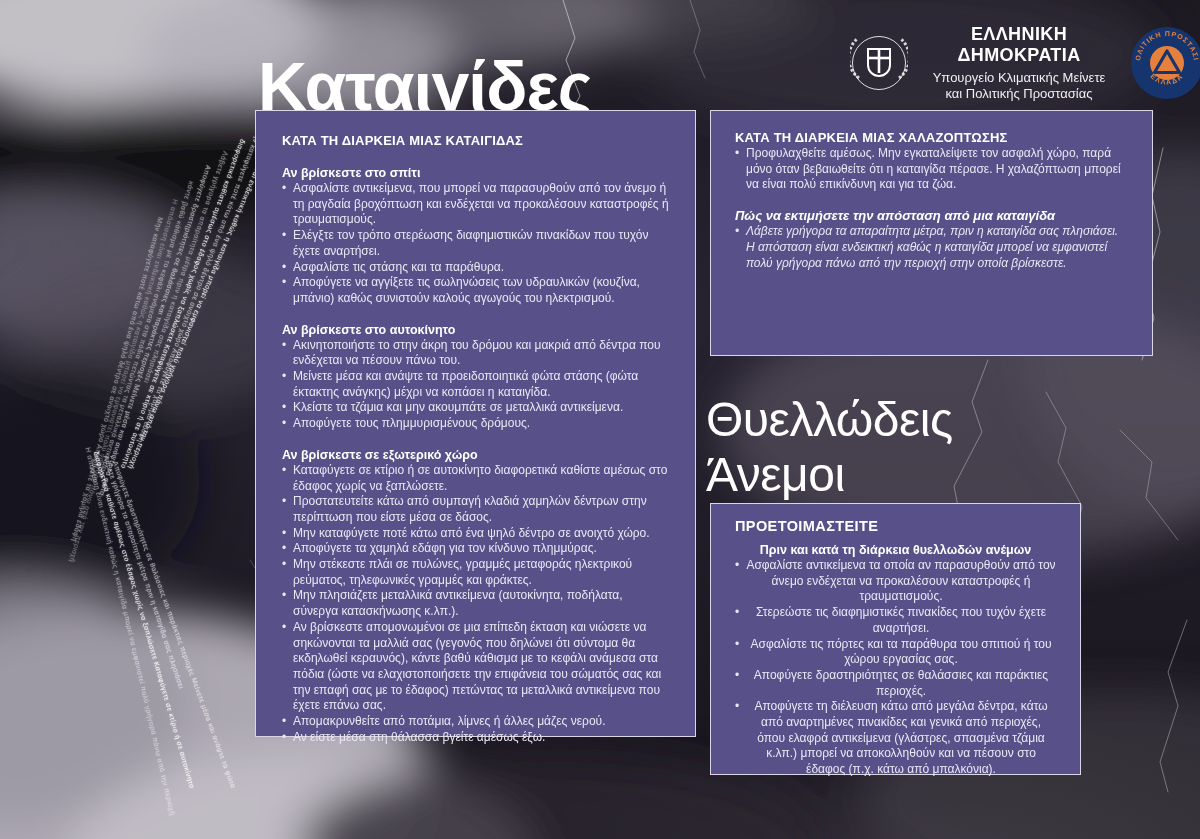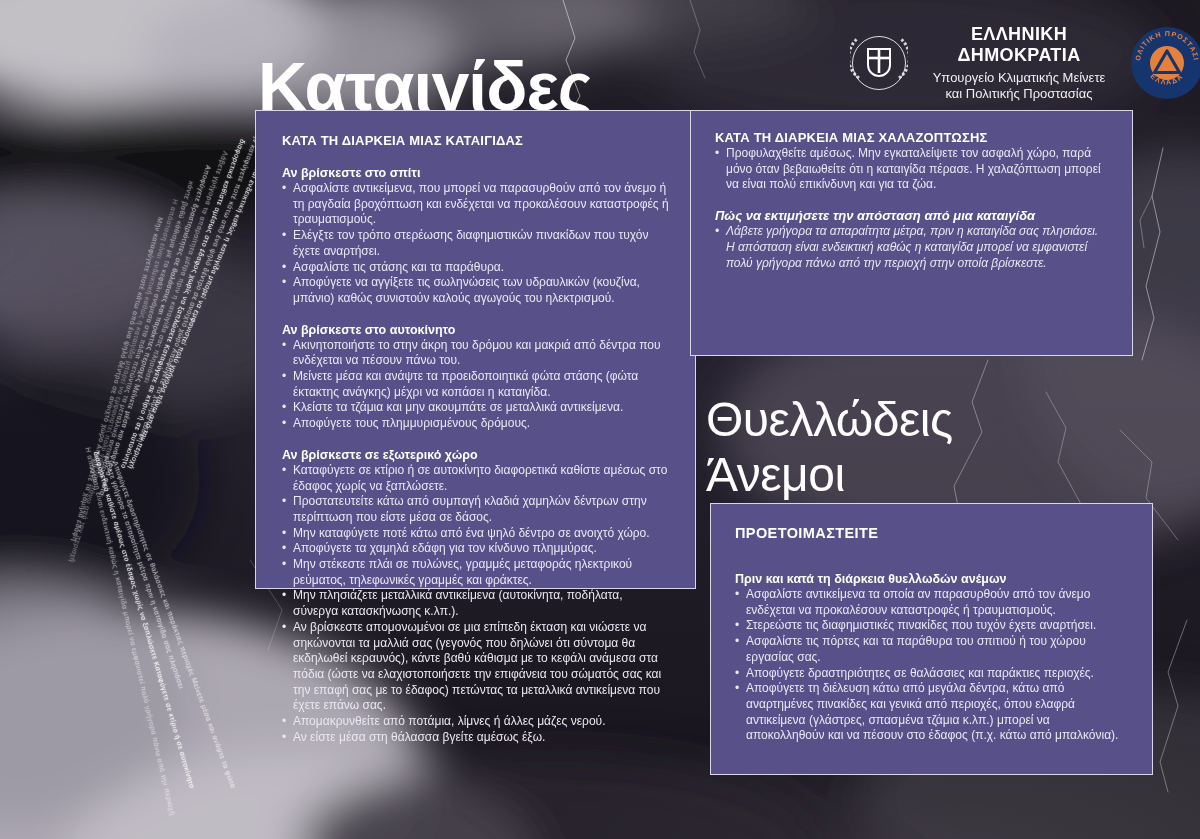--- a/index.html
+++ b/index.html
@@ -45,35 +45,35 @@
   .brand-text { width:196px; text-align:center; color:#fff; }
   .brand-republic { font-size:18px; font-weight:bold; letter-spacing:.4px; margin-bottom:4px; }
   .brand-ministry { font-size:13px; line-height:16px; color:#f1eff6; }
 
   
   .panel {
     position:absolute; box-sizing:border-box;
     background:#585189; border:1.5px solid #dad6e8;
     color:#eae7f4;
   }
-  #storm-panel { left:255px; top:110px; width:441px; height:479px; padding:22px 26px; }
-  #hail-panel  { left:690px; top:110px; width:443px; height:246px; padding:19px 24px; }
-  #wind-panel  { left:710px; top:503px; width:443px; height:272px; padding:21px 24px; }
+  #storm-panel { left:255px; top:110px; width:441px; height:627px; padding:22px 26px; }
+  #hail-panel  { left:710px; top:110px; width:443px; height:246px; padding:19px 24px; }
+  #wind-panel  { left:710px; top:503px; width:371px; height:272px; padding:14px 24px; }
 
   .panel-header { font-size:13px; font-weight:bold; color:#fff; letter-spacing:.2px; line-height:16px; }
   .sec { margin-top:15px; }
   .sec.tight { margin-top:16px; }
   .sec-title { font-size:12.5px; font-weight:bold; color:#fff; line-height:16px; }
   ul.bullets { margin:0; padding:0; list-style:none; font-size:12px; line-height:15.7px; }
   ul.bullets li { position:relative; padding-left:11px; }
   ul.bullets li::before { content:"\2022"; position:absolute; left:0; top:0; }
   .italic-sec .sec-title { font-style:italic; font-size:13px; }
   .italic-sec ul.bullets { font-style:italic; }
   #wind-panel .panel-header { font-size:14.5px; letter-spacing:.4px; }
-  #wind-panel .sec { margin-top:30px; }
+  #wind-panel .sec { margin-top:8px;text-align:center; }
 </style>
 </head>
 <body>
 
 <div class="poster">
 
   <svg class="bg-svg" width="1200" height="839" viewBox="0 0 1200 839">
     <defs>
       <filter id="cl" x="-60%" y="-60%" width="220%" height="220%">
           <feGaussianBlur stdDeviation="22"></feGaussianBlur>

